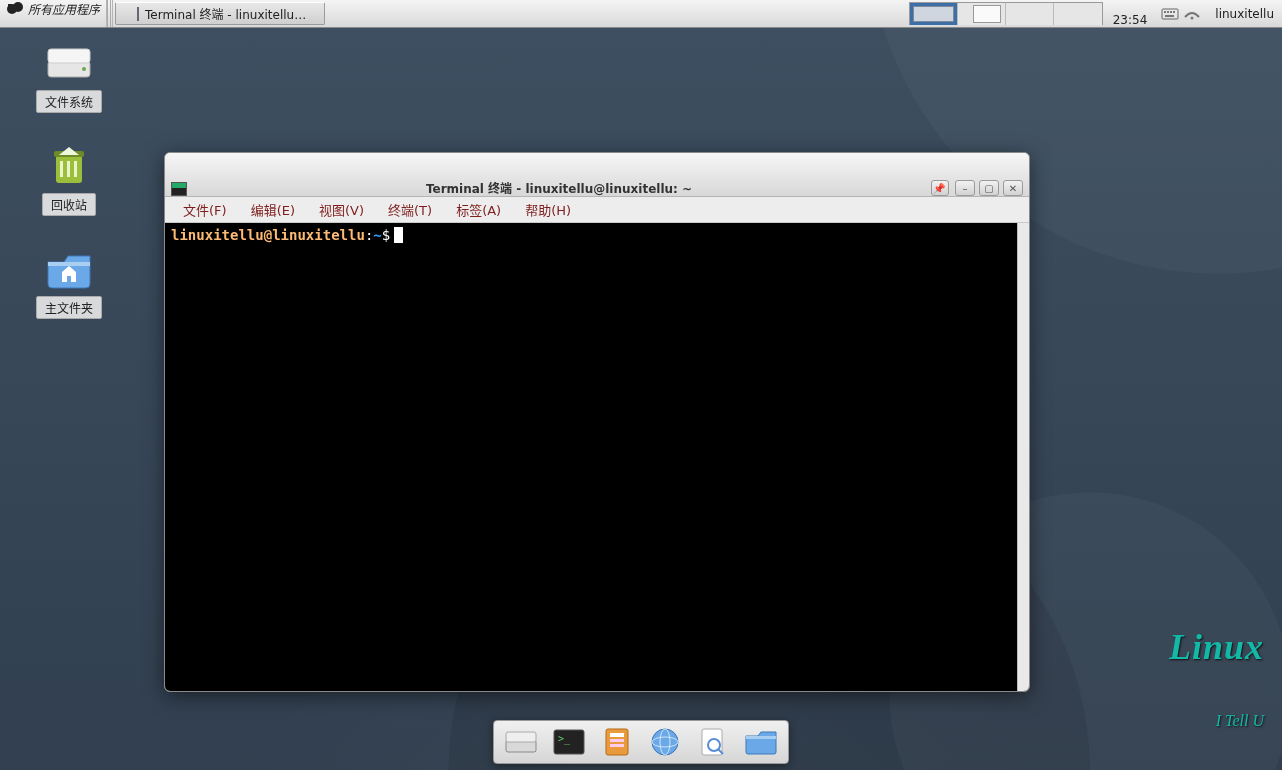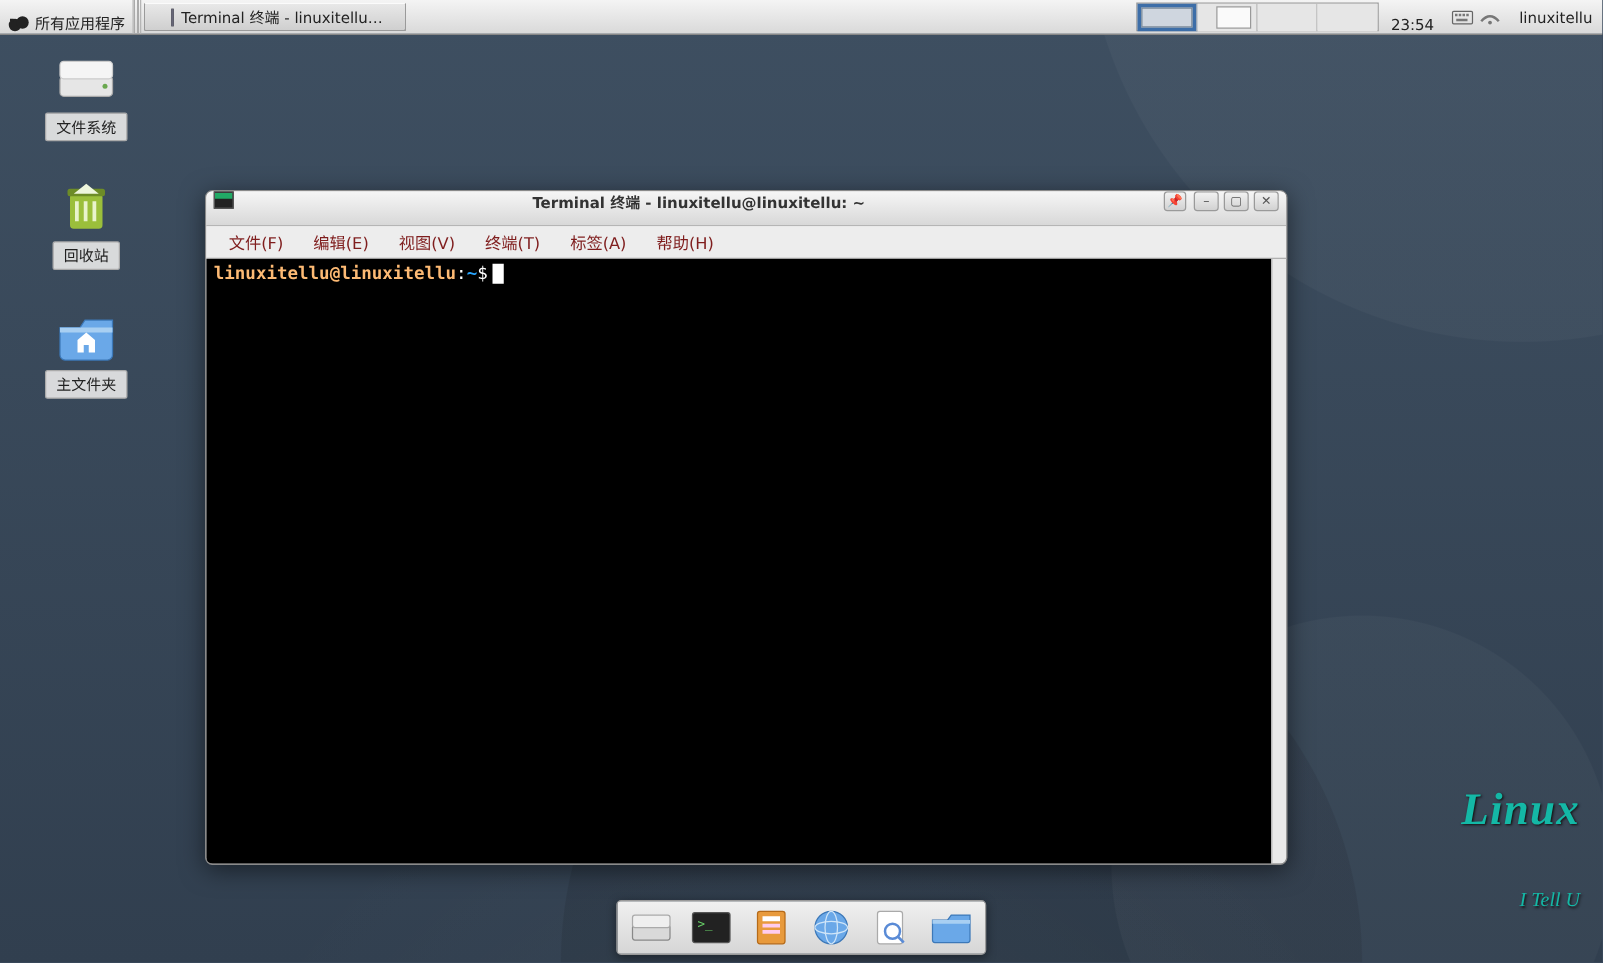--- a/index.html
+++ b/index.html
@@ -5,21 +5,21 @@
   * { box-sizing: border-box; margin: 0; padding: 0; }
   html, body { width: 1282px; height: 770px; overflow: hidden; font-family: "DejaVu Sans", "Noto Sans CJK SC", sans-serif; font-size: 12px; }
   body { background: #3a4a5c; position: relative; }
 
   
   .wallpaper { position: absolute; inset: 0; background: radial-gradient(circle at 85% 90%, rgba(255,255,255,0.03) 0 200px, transparent 201px), radial-gradient(circle at 60% 100%, rgba(0,0,0,0.1) 320px, transparent 321px), radial-gradient(circle at 95% -10%, rgba(255,255,255,0.03) 0 350px, transparent 351px), linear-gradient(#3e4f61,#313f4f); }
   .wallpaper::after { content:""; position:absolute; inset:0; background: radial-gradient(ellipse 800px 600px at 50% 120%, rgba(255,255,255,0.04), transparent 60%); }
 
   
   .top-panel { position: absolute; top:0; left:0; right:0; height:28px; background: linear-gradient(#f4f4f4,#d9d9d9); border-bottom:1px solid #888; display:flex; align-items:stretch; font-size:12px; color:#222; }
-  .panel-btn { display:flex; align-items:flex-end; padding:0 6px; border-right:1px solid #b5b5b5; cursor:default; }
+  .panel-btn { display:flex; align-items:flex-start; padding:0 6px; border-right:1px solid #b5b5b5; cursor:default;font-style:italic; }
   .panel-btn.apps svg { margin-right:4px; }
   .panel-handle { width:6px; background:repeating-linear-gradient(90deg,#aaa 0 1px,transparent 1px 3px); border-right:1px solid #b5b5b5; }
   .taskbar-item { display:flex; align-items:center; gap:6px; padding:0 21px; min-width:200px; max-width:210px; background:linear-gradient(#e8e8e8,#cfcfcf); border:1px solid #9a9a9a; border-top-color:#fff; margin:2px 2px; border-radius:2px; overflow:hidden; white-space:nowrap; }
   .taskbar-item .mini-term { width:16px;height:14px;background:#222;border:1px solid #667; box-shadow: inset 0 5px 0 #2a6; }
   .spacer { flex:1; }
   .pager { display:inline-flex; gap:0; margin:2px 2px; border:1px solid #9a9a9a; }
   .pager .ws { width:48px; height:22px; background:#e6e6e6; border-right:1px solid #bbb; }
   .pager .ws:last-child{border-right:none;}
   .pager .ws.active { background:#3d6ea8; position:relative; }
   .pager .ws.active::after{content:"";position:absolute;inset:3px;background:#cfd6df;border:1px solid #7b8a9a;}
@@ -30,21 +30,21 @@
   .username { padding:0 8px; display:flex; align-items:center; }
 
   
   .desktop-icons { position:absolute; top:40px; left:24px; display:flex; flex-direction:column; gap:30px; }
   .dicon { width:90px; display:flex; flex-direction:column; align-items:center; gap:4px; }
   .dicon .glyph { width:52px; height:46px; display:flex; align-items:center; justify-content:center; }
   .dicon .label { background:rgba(230,230,230,0.92); border:1px solid #aaa; padding:2px 8px; border-radius:2px; font-size:12px; color:#222; }
 
   
   .window { position:absolute; left:164px; top:152px; width:866px; height:540px; background:#ededed; border:1px solid #8a8a8a; border-radius:6px; box-shadow:0 4px 20px rgba(0,0,0,0.5); display:flex; flex-direction:column; overflow:hidden; }
-  .titlebar { height:28px; background:linear-gradient(#f6f6f6,#d8d8d8); display:flex; align-items:flex-start; padding:0 6px; gap:6px; border-bottom:1px solid #b5b5b5; }
+  .titlebar { height:44px; background:linear-gradient(#f6f6f6,#d8d8d8); display:flex; align-items:flex-end; padding:0 6px; gap:6px; border-bottom:1px solid #b5b5b5; }
   .titlebar .ico { width:16px;height:14px;background:#222;border:1px solid #555; box-shadow: inset 0 5px 0 #2a6; }
   .titlebar .title { flex:1; text-align:center; font-weight:bold; color:#333; font-size:12px; }
   .winbtns { display:flex; gap:4px; }
   .winbtn { width:20px; height:16px; background:linear-gradient(#f2f2f2,#d2d2d2); border:1px solid #9a9a9a; border-radius:3px; font-size:10px; display:flex; align-items:center; justify-content:center; color:#555; }
   .pin { width:18px;height:16px; background:linear-gradient(#f2f2f2,#d2d2d2); border:1px solid #9a9a9a; border-radius:3px; font-size:10px; display:flex; align-items:center; justify-content:center; color:#777; }
   .menubar { height:26px; display:flex; align-items:center; gap:4px; padding:0 8px; background:#ededed; border-bottom:1px solid #c9c9c9; font-size:13px; color:#7f1d1d; }
   .menubar span { padding:3px 10px; }
   .terminal-body { flex:1; background:#000; color:#fff; font-family:"DejaVu Sans Mono","Noto Mono",monospace; font-size:14px; padding:4px 6px; position:relative; }
   .terminal-body .scrollbar { position:absolute; right:0; top:0; bottom:0; width:12px; background:#e9e9e9; border-left:1px solid #bcbcbc; }
   .prompt-user { color:#fdba74; font-weight:bold; }

